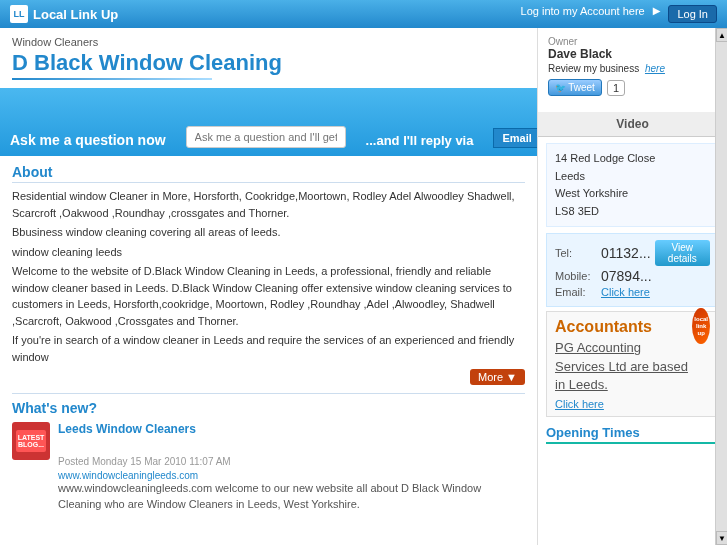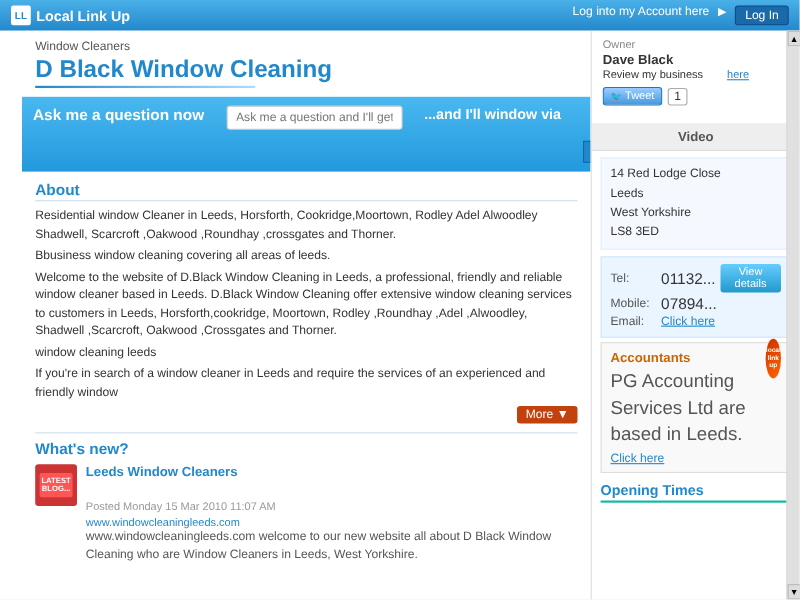--- a/index.html
+++ b/index.html
@@ -50,21 +50,20 @@
       display: flex;
       height: calc(545px - 28px);
       background: white;
     }
 
     
     #left-col {
       flex: 1;
       overflow: hidden;
       background: white;
-      padding-left: 20px;
     }
 
     
     #header-section {
       padding: 8px 12px 4px 12px;
       background: white;
     }
     #breadcrumb {
       color: #555;
       font-size: 11px;
@@ -81,21 +80,21 @@
       background: linear-gradient(to right, #2288cc, #aaddff);
       width: 200px;
       margin-top: 2px;
     }
 
     
     #ask-bar {
       background: linear-gradient(to bottom, #4ab8f0, #2299dd);
       padding: 8px 10px;
       display: flex;
-      align-items: flex-start;
+      align-items: flex-end;
       gap: 20px;
       margin-top: 4px;
     }
     #ask-label {
       color: white;
       font-size: 14px;
       font-weight: bold;
       white-space: nowrap;
     }
     #ask-input {
@@ -318,22 +317,22 @@
     .click-here { color: #2288cc; font-size: 11px; cursor: pointer; }
 
     
     #accountants-box {
       background: #f9f9f9;
       border: 1px solid #ddd;
       margin: 4px 8px;
       padding: 6px 8px;
       font-size: 11px;
     }
-    #accountants-title { color: #cc6600; font-weight: bold; font-size: 12px; margin-bottom: 3px; }
-    #accountants-text { color: #555; font-size: 17px; line-height: 1.4; }
+    #accountants-title { color: #cc6600; font-weight: bold; font-size: 16px; margin-bottom: 3px; }
+    #accountants-text { color: #555; font-size: 13px; line-height: 1.4; text-decoration: underline; }
     #local-linkup-badge {
       float: right;
       width: 36px; height: 36px;
       background: linear-gradient(135deg, #cc3300, #ff6600);
       border-radius: 50%;
       display: flex; align-items: center; justify-content: center;
       margin-top: -10px;
     }
     #local-linkup-badge-text { color: white; font-size: 6px; font-weight: bold; text-align: center; line-height: 1.2; }
     #click-here-acc { color: #2288cc; font-size: 11px; cursor: pointer; margin-top: 4px; display: block; }
@@ -388,36 +387,36 @@
 
       <div id="header-section">
         <div id="breadcrumb">Window Cleaners</div>
         <div id="page-title">D Black Window Cleaning</div>
         <div id="title-underline"></div>
       </div>
 
       <div id="ask-bar">
         <span id="ask-label">Ask me a question now</span>
         <input id="ask-input" type="text" placeholder="Ask me a question and I'll get back to you straigh" style="">
-        <span id="reply-label">...and I'll window via</span>
+        <span id="reply-label">...and I'll reply via</span>
         <div id="reply-buttons">
           <button class="reply-btn active">Email</button>
           <button class="reply-btn inactive">Mobile</button>
         </div>
       </div>
 
       <div id="content-area">
 
         <div id="about-section">
           <div id="about-title">About</div>
           <div id="about-text">
-            <p>Residential window Cleaner in Leeds, Horsforth, Cookridge,Moortown, Rodley Adel Alwoodley Shadwell, Scarcroft ,Oakwood ,Roundhay ,crossgates and Thorner.</p>
+            <p>Residential window Cleaner in More, Horsforth, Cookridge,Moortown, Rodley Adel Alwoodley Shadwell, Scarcroft ,Oakwood ,Roundhay ,crossgates and Thorner.</p>
             <p style="margin-top:3px;">Bbusiness window cleaning covering all areas of leeds.</p>
+            <p style="margin-top:3px;">window cleaning leeds</p>
             <p style="margin-top:3px;">Welcome to the website of D.Black Window Cleaning in Leeds, a professional, friendly and reliable window cleaner based in Leeds. D.Black Window Cleaning offer extensive window cleaning services to customers in Leeds, Horsforth,cookridge, Moortown, Rodley ,Roundhay ,Adel ,Alwoodley, Shadwell ,Scarcroft, Oakwood ,Crossgates and Thorner.</p>
-            <p style="margin-top:3px;">window cleaning leeds</p>
             <p style="margin-top:3px;">If you're in search of a window cleaner in Leeds and require the services of an experienced and friendly window</p>
           </div>
           <div id="more-bar">
             <button id="more-button">More ▼</button>
           </div>
         </div>
 
         <hr class="section-divider">
 
         <div id="whats-new-section">
@@ -441,21 +440,21 @@
       </div>
     </div>
 
     <div id="right-col">
 
       <div id="owner-box">
         <div id="owner-label">Owner</div>
         <div id="owner-name">Dave Black</div>
         <div id="review-link">
           <span>Review my business</span>
-          <a href="#" style="color:#2288cc; margin-left:19px;">here</a>
+          <a href="#" style="color:#2288cc; margin-left:3px;font-style:italic;">here</a>
         </div>
         <div id="tweet-box">
           <button id="tweet-btn">
             <span style="font-size:9px;">🐦</span>
             <span>Tweet</span>
           </button>
           <div id="tweet-count">1</div>
         </div>
       </div>
 

